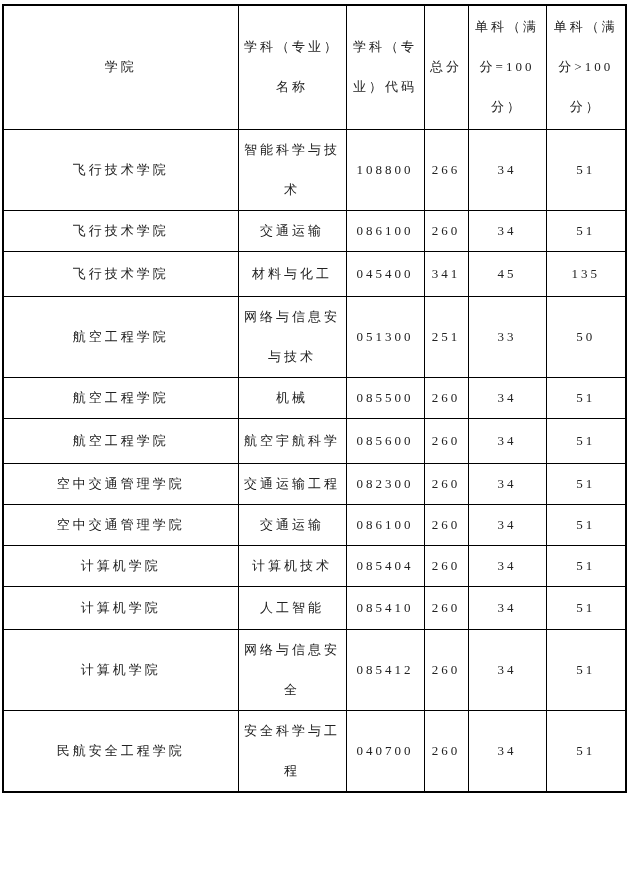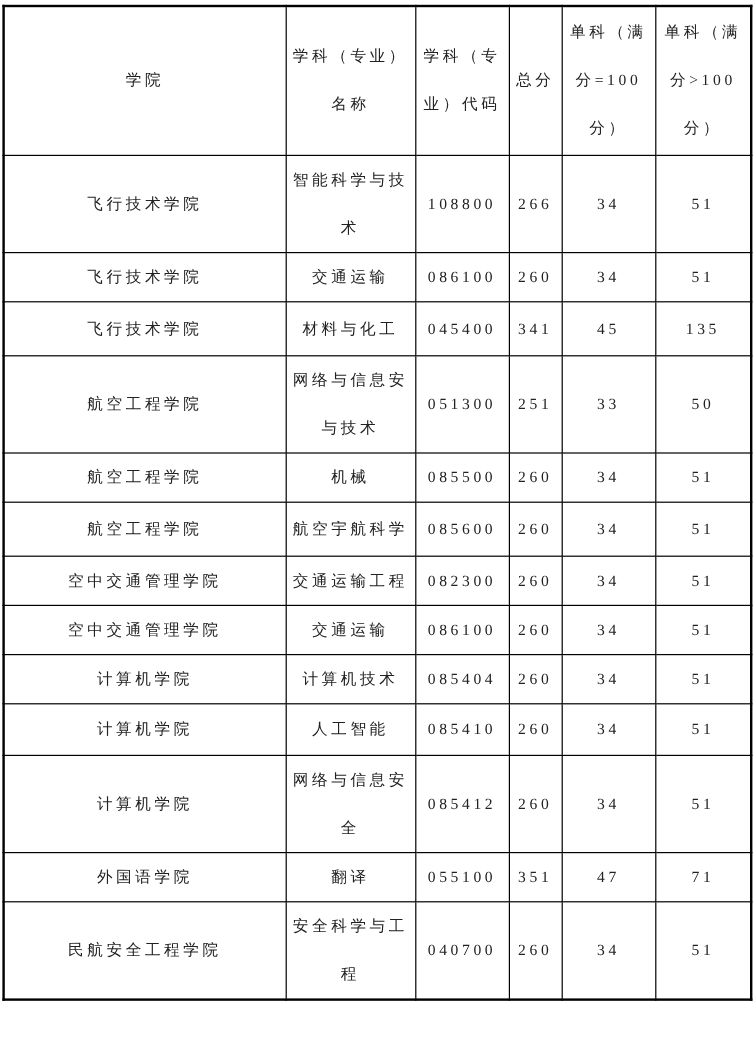--- a/index.html
+++ b/index.html
@@ -169,28 +169,20 @@
       </tr>
       <tr class="rh-80">
         <td>计算机学院</td>
         <td>网络与信息安
 全</td>
         <td>085412</td>
         <td>260</td>
         <td>34</td>
         <td>51</td>
       </tr>
-      <tr class="rh-41">
-        <td>外国语学院</td>
-        <td>翻译</td>
-        <td>055100</td>
-        <td>351</td>
-        <td>47</td>
-        <td>71</td>
-      </tr>
       <tr class="rh-81">
         <td>民航安全工程学院</td>
         <td>安全科学与工
 程</td>
         <td>040700</td>
         <td>260</td>
         <td>34</td>
         <td>51</td>
       </tr>
 

